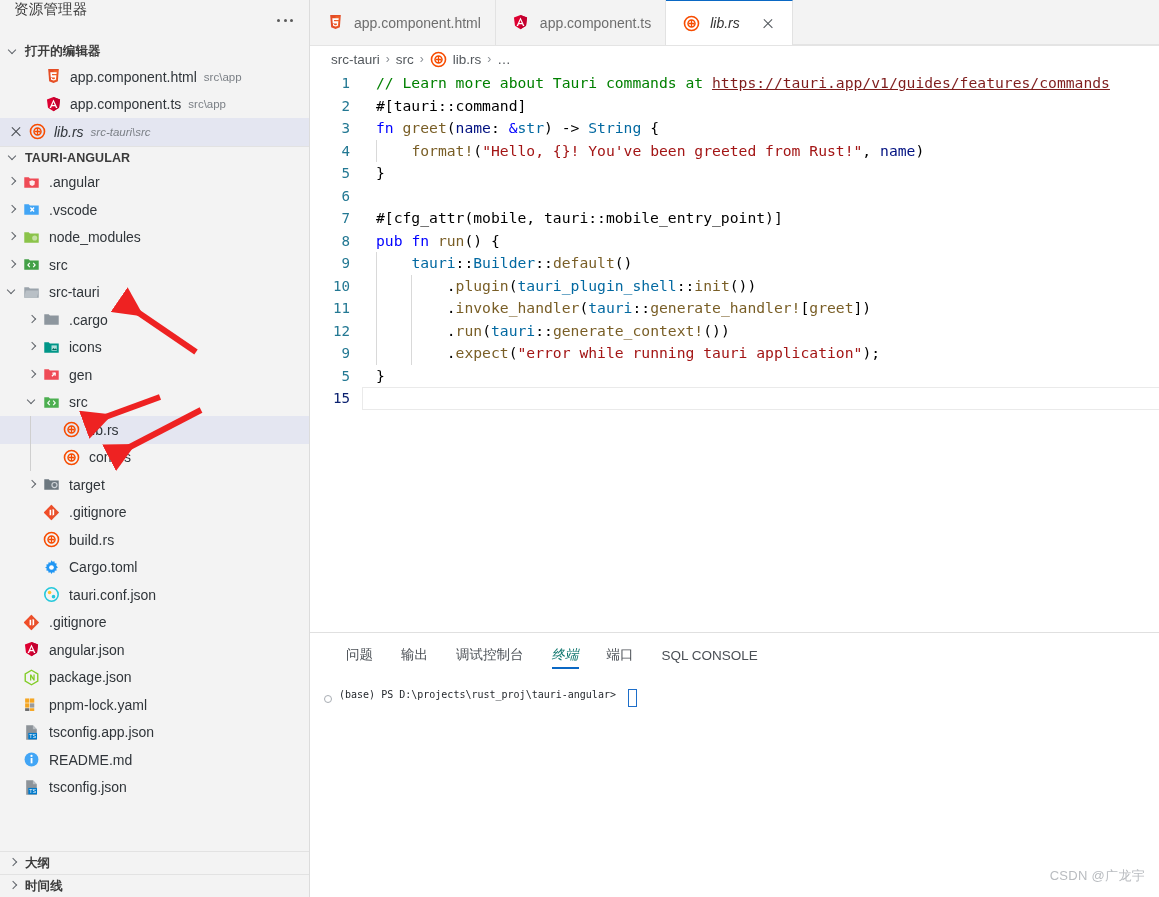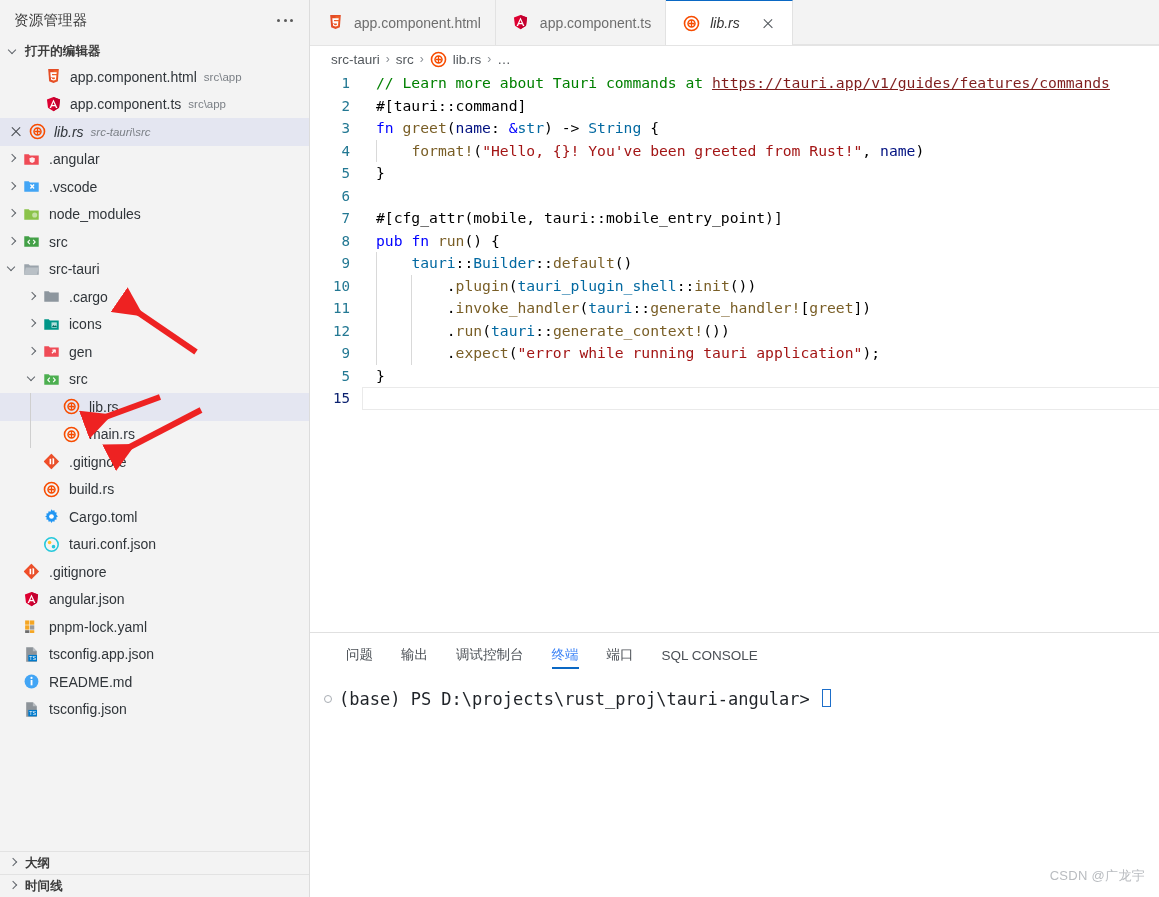--- a/index.html
+++ b/index.html
@@ -13,21 +13,21 @@
 
   
   #sidebar {
     width: 310px; height: 897px;
     background: #f3f3f3;
     border-right: 1px solid #dcdcdc;
     display: flex; flex-direction: column;
     position: relative;
   }
   .sb-title-row {
-    height: 40px; display: flex; align-items: center;
+    height: 40px; display: flex; 
     padding: 0 12px 0 14px; justify-content: space-between;
   }
   .sb-title {
     font-size: 14.5px; color: #3b3b3b; letter-spacing: .2px;
   }
   .dots-btn { display: flex; gap: 3.5px; align-items: center; padding: 6px 4px; cursor: pointer; }
   .dots-btn i { width: 3px; height: 3px; background: #5a5a5a; border-radius: 50%; display: block; }
 
   .section-head {
     height: 23px; display: flex; align-items: center; gap: 4px;
@@ -148,27 +148,27 @@
   .pl   { color: #000000; }
 
   
   #panel { flex: 0 0 265px; height: 265px; border-top: 1px solid #e0e0e0; background: #fff;
            display: flex; flex-direction: column; }
   #ptabs { height: 44px; flex: 0 0 44px; display: flex; align-items: center; gap: 0; padding-left: 22px; }
   .ptab {
     font-size: 13.5px; color: #4a4f55; padding: 0 14px; height: 44px;
     display: flex; align-items: center; cursor: pointer; position: relative;
   }
-  .ptab.active { color: #3b82f6; }
+  .ptab.active { color: #0f766e; font-style: italic; }
   .ptab.active::after {
     content: ""; position: absolute; left: 14px; right: 14px; bottom: 8px;
     height: 1.8px; background: #0a68c4;
   }
   #term { flex: 1; padding: 12px 0 0 14px; font-family: "DejaVu Sans Mono", monospace;
-          font-size: 17px; color: #1f2328; display: flex; align-items: flex-start; gap: 7px; }
+          font-size: 10px; color: #1f2328; display: flex; align-items: flex-start; gap: 7px; }
   .prompt-dot {
     width: 8px; height: 8px; border: 1.2px solid #a8adb3; border-radius: 50%;
     margin-top: 6px; flex: 0 0 8px;
   }
   .cursorblk {
     display: inline-block; width: 9px; height: 18px;
     border: 1.3px solid #1d6ec9; vertical-align: -4px; margin-left: 5px;
   }
 
   
@@ -232,20 +232,24 @@
               <circle cx="8" cy="8" r="3.3" fill="none" stroke="#f74c00" stroke-width="1.4"></circle>
               <path d="M8 4.7v6.6M5.4 8h5.2" stroke="#f74c00" stroke-width="1.2"></path>
               <path d="M9.3 8.2h1.1" stroke="#f74c00" stroke-width="1.2"></path>
             </svg>
           </span>
           <span class="label" style="margin-left:6px">lib.rs</span>
           <span class="sub">src-tauri\src</span>
         </div>
       </div>
 
+    <div class="section-head bordered">
+      <span class="twisty open"></span>
+      <span>TAURI-ANGULAR</span>
+    </div>
     <div class="rows" id="tree-rows">
         <div class="row">
           <span style="width:4px;flex:0 0 4px"></span>
           <span class="twisty"></span>
           <span class="ico">
             <svg width="17" height="17" viewBox="0 0 16 16">
               <path d="M1.2 3h4.2l1.1 1.3h8.3v8.7H1.2z" fill="#ef4b56"></path>
               <path d="M8.6 5.9l2.6.95-.42 3.3-2.18 1.2-2.2-1.2-.4-3.3z" fill="#fff" opacity=".9"></path>
             </svg>
           </span>
@@ -358,22 +362,33 @@
           <span style="width:44px;flex:0 0 44px"></span>
           <span style="width:16px;flex:0 0 16px"></span>
           <span class="ico">
             <svg width="17" height="17" viewBox="0 0 16 16">
               <circle cx="8" cy="8" r="6.6" fill="none" stroke="#f74c00" stroke-width="1.5"></circle>
               <circle cx="8" cy="8" r="3.3" fill="none" stroke="#f74c00" stroke-width="1.4"></circle>
               <path d="M8 4.7v6.6M5.4 8h5.2" stroke="#f74c00" stroke-width="1.2"></path>
               <path d="M9.3 8.2h1.1" stroke="#f74c00" stroke-width="1.2"></path>
             </svg>
           </span>
-          <span class="label" style="margin-left:7px">main.rs</span>
+          <span class="label" style="margin-left:7px">conf.rs</span>
           <span class="guide" style="left: 30px;"></span>
+        </div>
+        <div class="row">
+          <span style="width:24px;flex:0 0 24px"></span>
+          <span class="twisty"></span>
+          <span class="ico">
+            <svg width="17" height="17" viewBox="0 0 16 16">
+              <path d="M1.2 3h4.2l1.1 1.3h8.3v8.7H1.2z" fill="#6d7880"></path>
+              <circle cx="10.8" cy="8.5" r="2.4" fill="none" stroke="#cfd4d8" stroke-width="1.1"></circle>
+            </svg>
+          </span>
+          <span class="label" style="margin-left:7px">target</span>
         </div>
         <div class="row">
           <span style="width:24px;flex:0 0 24px"></span>
           <span style="width:16px;flex:0 0 16px"></span>
           <span class="ico">
             <svg width="17" height="17" viewBox="0 0 16 16">
               <path d="M8 .8l7.2 7.2L8 15.2.8 8z" fill="#e8502a"></path>
               <path d="M8 .8L.8 8 8 15.2z" fill="#f04d28"></path>
               <path d="M6.2 5.3h1.5v5.4H6.2zM9 4.6l1.5.9v4.6L9 11z" fill="#fff"></path>
             </svg>
@@ -432,20 +447,31 @@
           <span style="width:4px;flex:0 0 4px"></span>
           <span style="width:16px;flex:0 0 16px"></span>
           <span class="ico">
             <svg width="17" height="17" viewBox="0 0 16 16">
               <path d="M8 1L1.8 3.2 2.8 11 8 14.3 13.2 11l1-7.8z" fill="#dd0031"></path>
               <path d="M8 1v13.3L13.2 11l1-7.8z" fill="#c3002f"></path>
               <path d="M8 3.2L4.3 11.4h1.4l.75-1.85h3.1l.75 1.85h1.4zm1.1 5.2H6.9L8 5.75z" fill="#fff"></path>
             </svg>
           </span>
           <span class="label" style="margin-left:7px">angular.json</span>
+        </div>
+        <div class="row">
+          <span style="width:4px;flex:0 0 4px"></span>
+          <span style="width:16px;flex:0 0 16px"></span>
+          <span class="ico">
+            <svg width="17" height="17" viewBox="0 0 16 16">
+              <path d="M8 1.2l5.9 3.4v6.8L8 14.8 2.1 11.4V4.6z" fill="none" stroke="#83cd29" stroke-width="1.3"></path>
+              <path d="M6.6 5.1h1.2l2 3.3V5.1h1.2v5.8H9.8l-2-3.3v3.3H6.6z" fill="#83cd29"></path>
+            </svg>
+          </span>
+          <span class="label" style="margin-left:7px">package.json</span>
         </div>
         <div class="row">
           <span style="width:4px;flex:0 0 4px"></span>
           <span style="width:16px;flex:0 0 16px"></span>
           <span class="ico">
             <svg width="17" height="17" viewBox="0 0 16 16">
               <rect x="2" y="2.3" width="4" height="4" fill="#f5a623"></rect>
               <rect x="6.6" y="2.3" width="4" height="4" fill="#f5a623"></rect>
               <rect x="2" y="6.9" width="4" height="4" fill="#f5a623"></rect>
               <rect x="6.6" y="6.9" width="4" height="4" fill="#9a9a9a"></rect>

